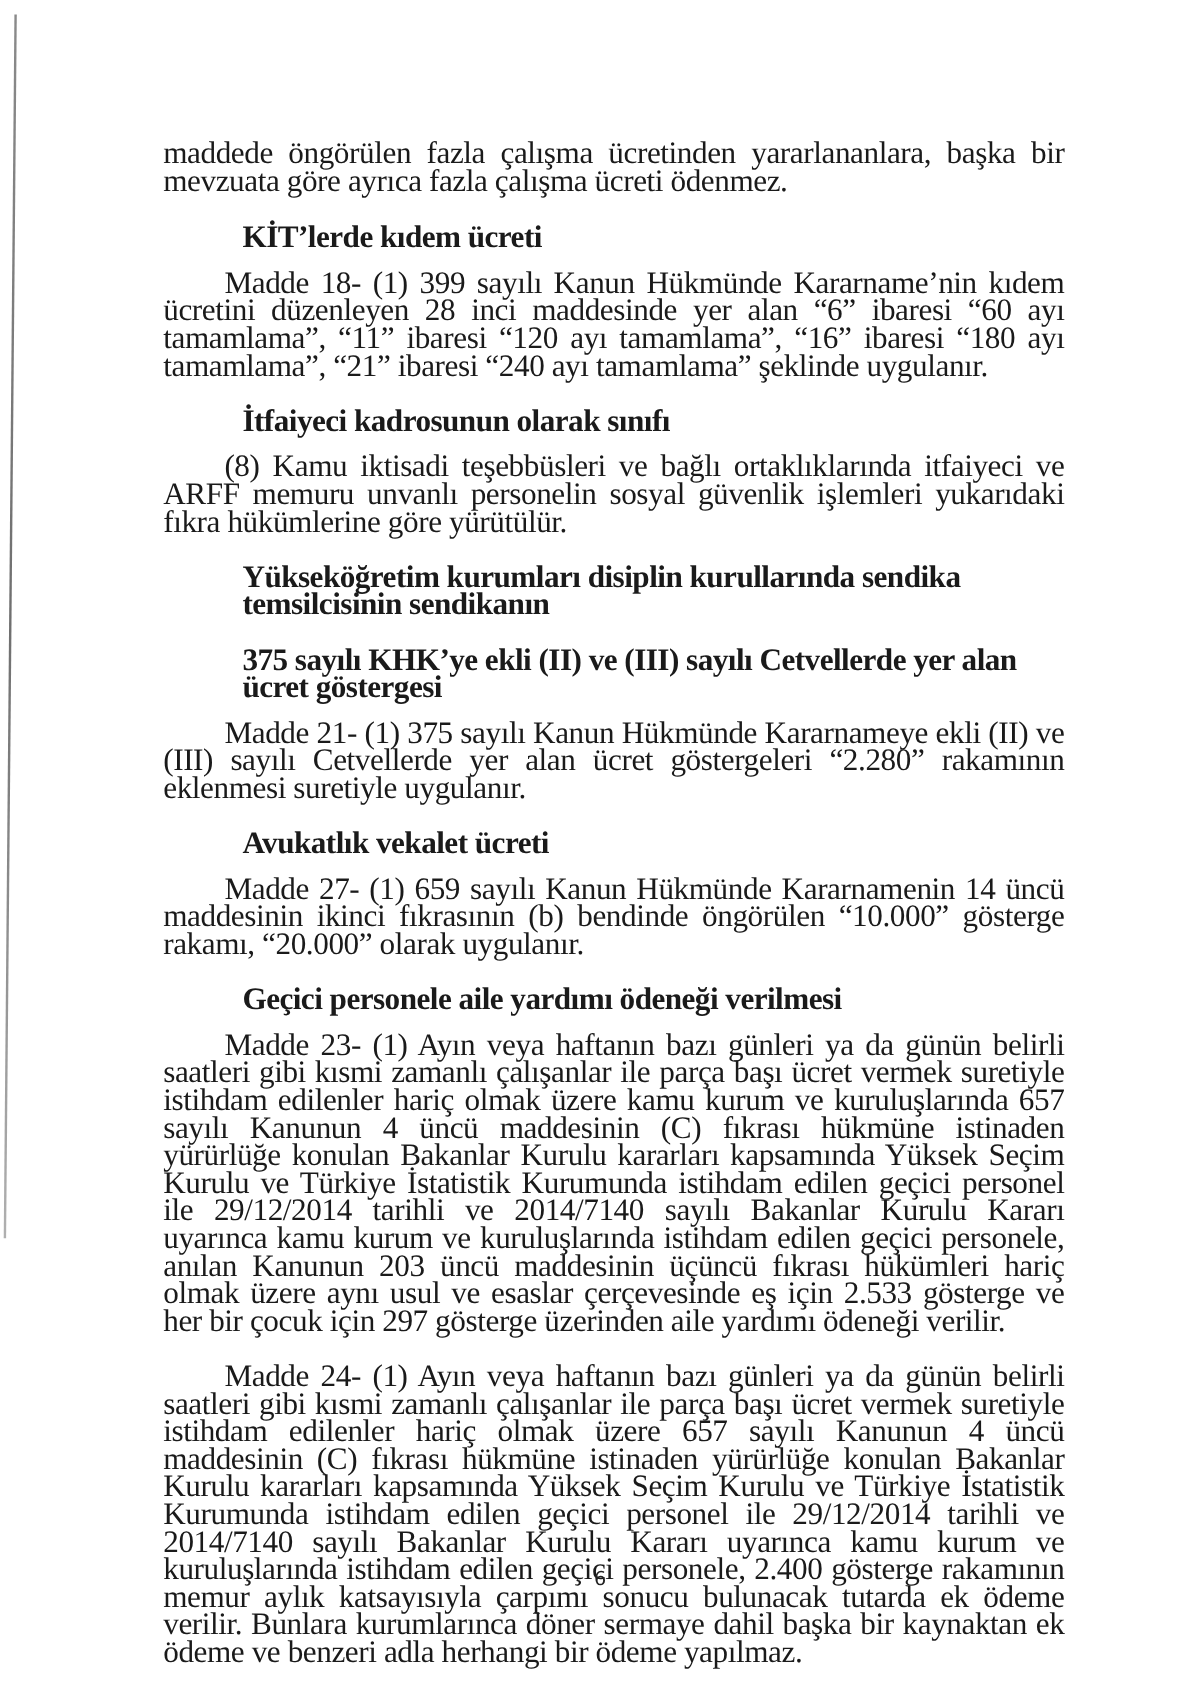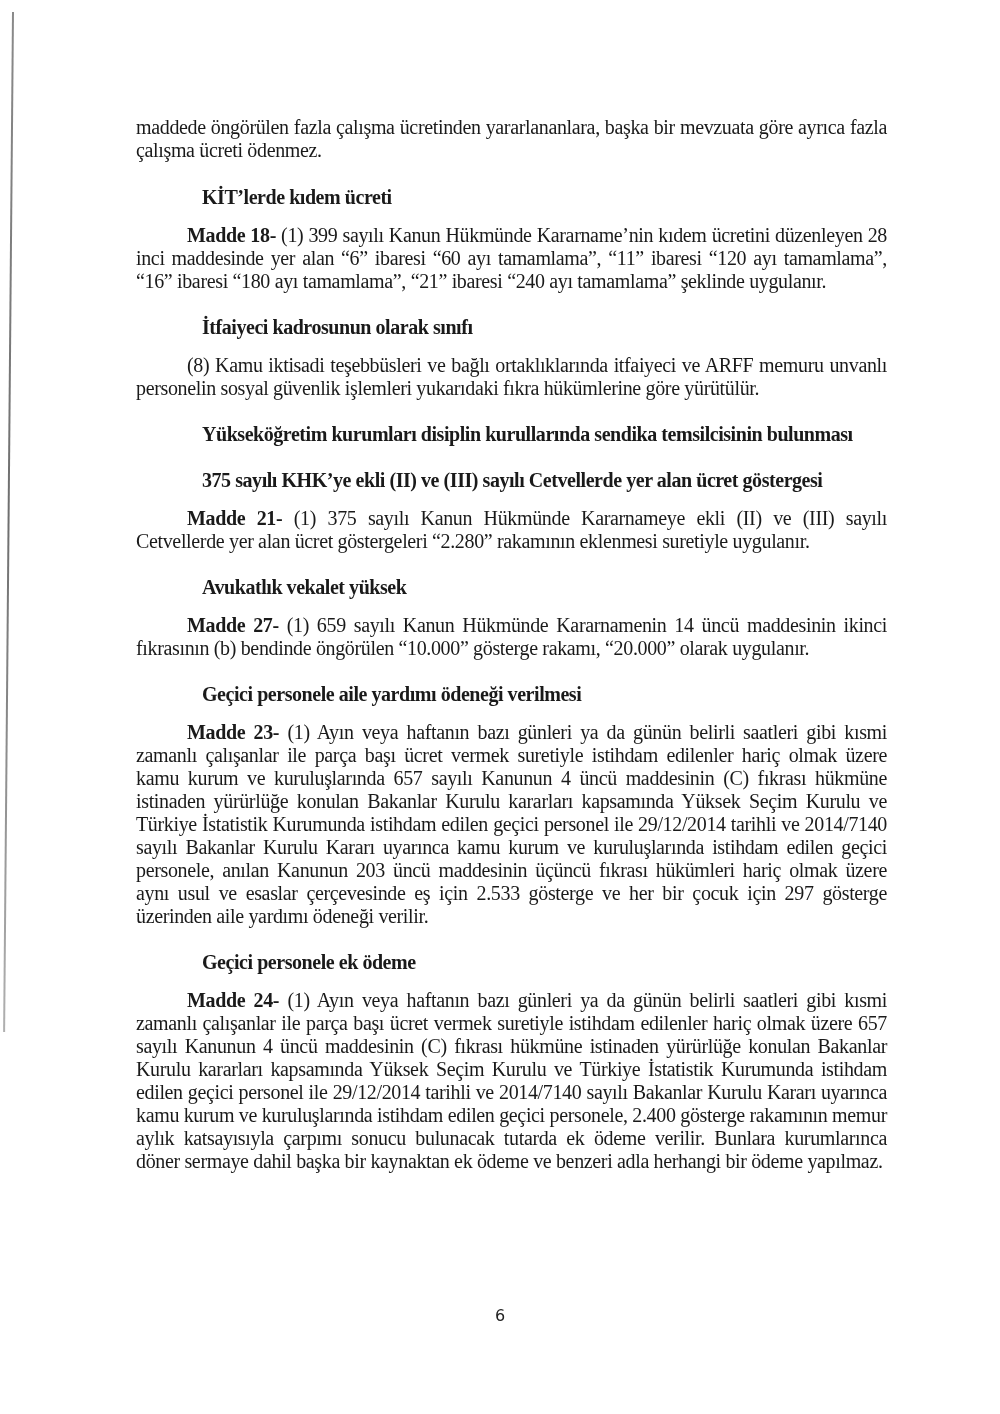--- a/index.html
+++ b/index.html
@@ -5,32 +5,32 @@
   html, body { margin: 0; padding: 0; background: #ffffff; }
   body { width: 1000px; height: 1414px; position: relative; overflow: hidden; }
   .scan-line {
     position: absolute; left: 12px; top: 12px; width: 1.5px; height: 1020px;
     background: linear-gradient(#8a8a8a, #6f6f6f 50%, #b0b0b0);
     transform: rotate(0.5deg); transform-origin: top left;
   }
   .page {
     position: absolute; left: 136px; top: 116px; width: 751px;
     font-family: "Liberation Serif", serif;
-    font-size: 20px; line-height: 23px; color: #1a1a1a;
+    font-size: 26px; line-height: 23px; color: #1a1a1a;
     letter-spacing: -0.35px;
   }
   .para { margin: 0; text-align: justify; }
   .indent { text-indent: 51px; }
   .heading {
     margin: 15px; font-weight: bold; padding-left: 51px;
     letter-spacing: -0.45px;
   }
   .section { margin-top: 23px; }
   .section.first-gap { margin-top: 24px; }
-  .lbl { font-weight: bold; }
+  .lbl { font-weight: normal; }
   .page-number {
     position: absolute; left: 0; width: 1000px; top: 1306px; text-align: center;
     font-family: "DejaVu Sans", sans-serif; font-size: 16px; color: #222;
   }
 </style>
 </head>
 <body>
 
 <div class="scan-line"></div>
 
@@ -41,37 +41,36 @@
     <p class="heading">KİT’lerde kıdem ücreti</p>
     <p class="para indent"><span class="lbl">Madde 18-</span> <span>(1) 399 sayılı Kanun Hükmünde Kararname’nin kıdem ücretini düzenleyen 28 inci maddesinde yer alan “6” ibaresi “60 ayı tamamlama”, “11” ibaresi “120 ayı tamamlama”, “16” ibaresi “180 ayı tamamlama”, “21” ibaresi “240 ayı tamamlama” şeklinde uygulanır.</span></p>
   </div>
 
   <div class="section">
     <p class="heading">İtfaiyeci kadrosunun olarak sınıfı</p>
     <p class="para indent">(8) Kamu iktisadi teşebbüsleri ve bağlı ortaklıklarında itfaiyeci ve ARFF memuru unvanlı personelin sosyal güvenlik işlemleri yukarıdaki fıkra hükümlerine göre yürütülür.</p>
   </div>
 
   <div class="section">
-    <p class="heading">Yükseköğretim kurumları disiplin kurullarında sendika temsilcisinin bulunması</p>
+    <p class="heading">Yükseköğretim kurumları disiplin kurullarında sendika temsilcisinin sendikanın</p>
   </div>
 
   <div class="section">
     <p class="heading">375 sayılı KHK’ye ekli (II) ve (III) sayılı Cetvellerde yer alan ücret göstergesi</p>
     <p class="para indent"><span class="lbl">Madde 21-</span> <span>(1) 375 sayılı Kanun Hükmünde Kararnameye ekli (II) ve (III) sayılı Cetvellerde yer alan ücret göstergeleri “2.280” rakamının eklenmesi suretiyle uygulanır.</span></p>
   </div>
 
   <div class="section">
-    <p class="heading">Avukatlık vekalet yüksek</p>
+    <p class="heading">Avukatlık vekalet ücreti</p>
     <p class="para indent"><span class="lbl">Madde 27-</span> <span>(1) 659 sayılı Kanun Hükmünde Kararnamenin 14 üncü maddesinin ikinci fıkrasının (b) bendinde öngörülen “10.000” gösterge rakamı, “20.000” olarak uygulanır.</span></p>
   </div>
 
   <div class="section">
     <p class="heading">Geçici personele aile yardımı ödeneği verilmesi</p>
     <p class="para indent"><span class="lbl">Madde 23-</span> <span>(1) Ayın veya haftanın bazı günleri ya da günün belirli saatleri gibi kısmi zamanlı çalışanlar ile parça başı ücret vermek suretiyle istihdam edilenler hariç olmak üzere kamu kurum ve kuruluşlarında 657 sayılı Kanunun 4 üncü maddesinin (C) fıkrası hükmüne istinaden yürürlüğe konulan Bakanlar Kurulu kararları kapsamında Yüksek Seçim Kurulu ve Türkiye İstatistik Kurumunda istihdam edilen geçici personel ile 29/12/2014 tarihli ve 2014/7140 sayılı Bakanlar Kurulu Kararı uyarınca kamu kurum ve kuruluşlarında istihdam edilen geçici personele, anılan Kanunun 203 üncü maddesinin üçüncü fıkrası hükümleri hariç olmak üzere aynı usul ve esaslar çerçevesinde eş için 2.533 gösterge ve her bir çocuk için 297 gösterge üzerinden aile yardımı ödeneği verilir.</span></p>
   </div>
 
   <div class="section">
-    <p class="heading">Geçici personele ek ödeme</p>
     <p class="para indent"><span class="lbl">Madde 24-</span> <span>(1) Ayın veya haftanın bazı günleri ya da günün belirli saatleri gibi kısmi zamanlı çalışanlar ile parça başı ücret vermek suretiyle istihdam edilenler hariç olmak üzere 657 sayılı Kanunun 4 üncü maddesinin (C) fıkrası hükmüne istinaden yürürlüğe konulan Bakanlar Kurulu kararları kapsamında Yüksek Seçim Kurulu ve Türkiye İstatistik Kurumunda istihdam edilen geçici personel ile 29/12/2014 tarihli ve 2014/7140 sayılı Bakanlar Kurulu Kararı uyarınca kamu kurum ve kuruluşlarında istihdam edilen geçici personele, 2.400 gösterge rakamının memur aylık katsayısıyla çarpımı sonucu bulunacak tutarda ek ödeme verilir. Bunlara kurumlarınca döner sermaye dahil başka bir kaynaktan ek ödeme ve benzeri adla herhangi bir ödeme yapılmaz.</span></p>
   </div>
 </div>
 
 <div class="page-number">6</div>
 
 </body></html>

